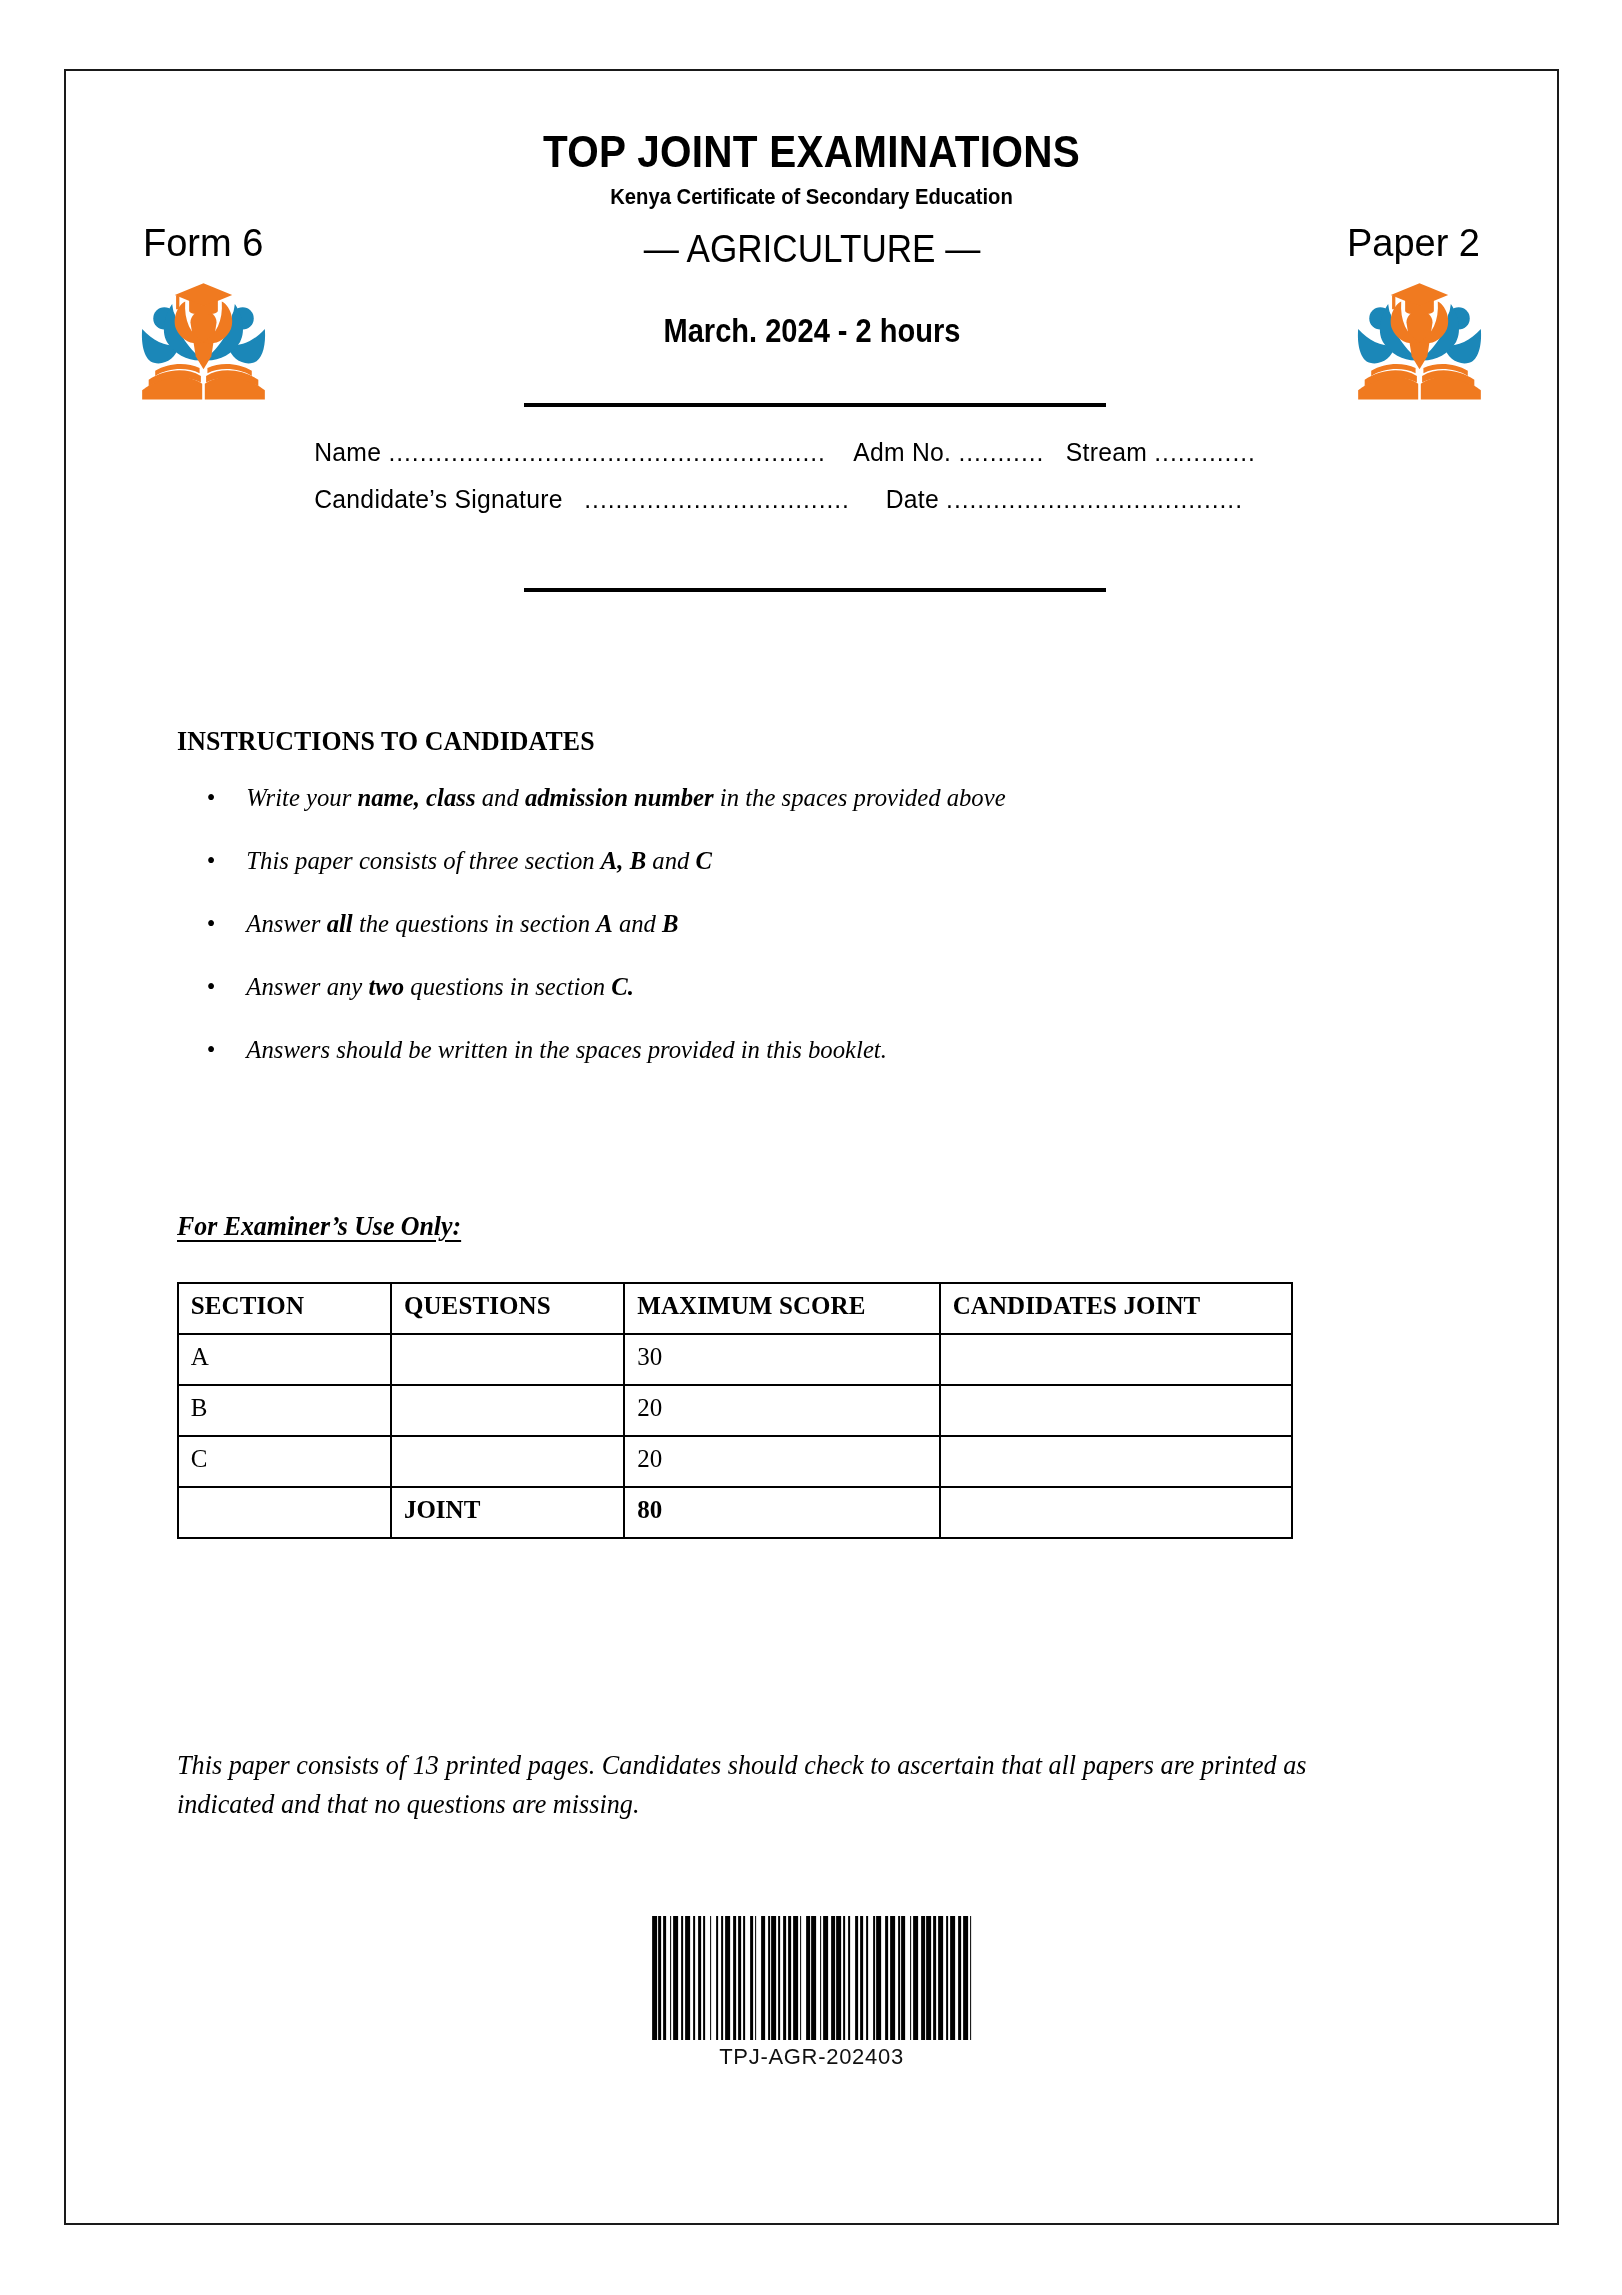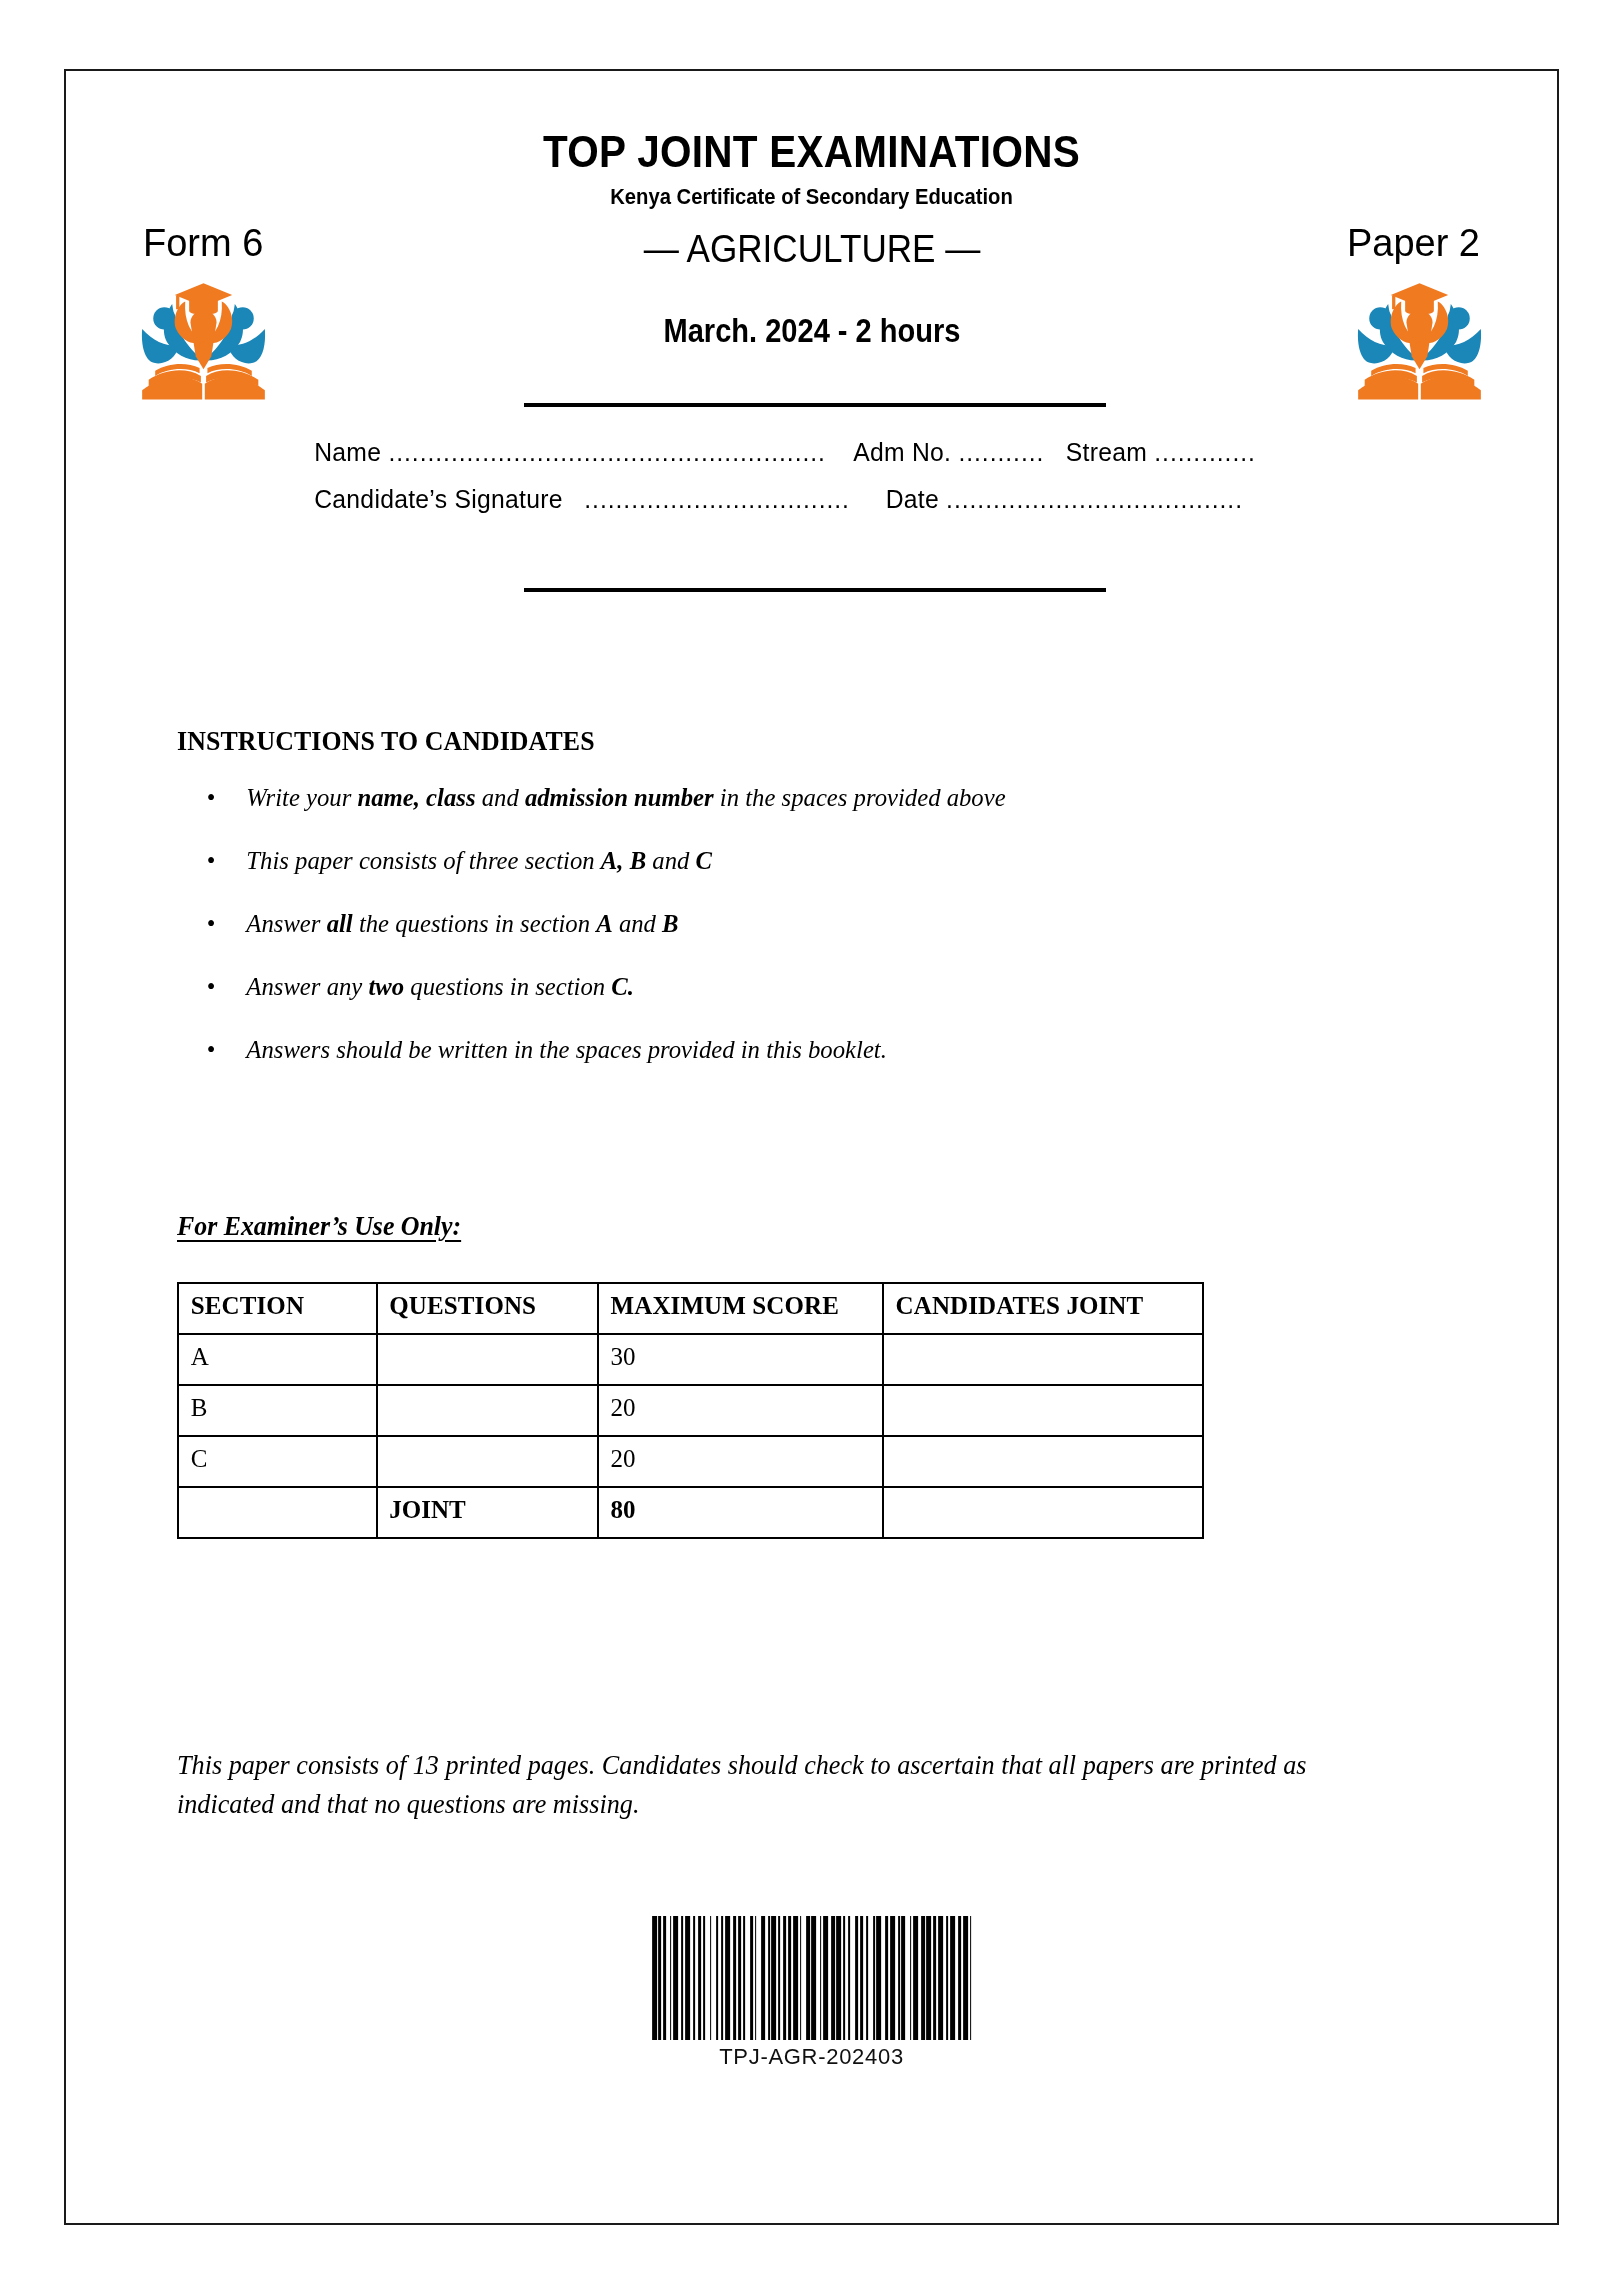--- a/index.html
+++ b/index.html
@@ -208,21 +208,21 @@
     text-decoration: underline;
     text-underline-offset: 5.2px;
     transform: scaleX(0.94);
     transform-origin: left center;
   }
 
   table.score-table {
     position: absolute;
     left: 111px;
     top: 1211px;
-    width: 1027px;
+    width: 1116px;
     border-collapse: collapse;
     font-family: "Liberation Serif", serif;
   }
   table.score-table td, table.score-table th {
     border: 2px solid #000000;
     padding: 7.9px 11.8px;
     text-align: left;
     vertical-align: top;
     font-size: 25px;
     height: 51px;

